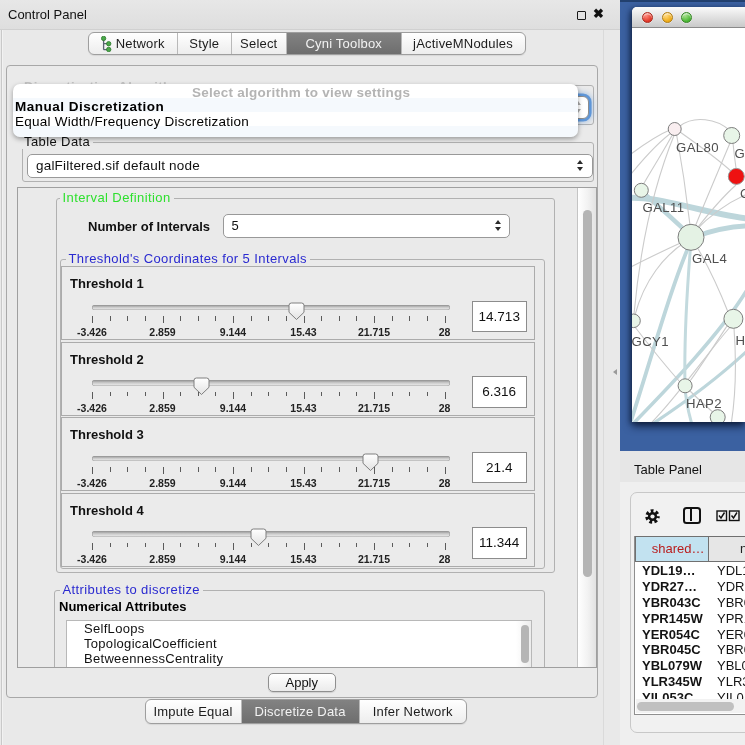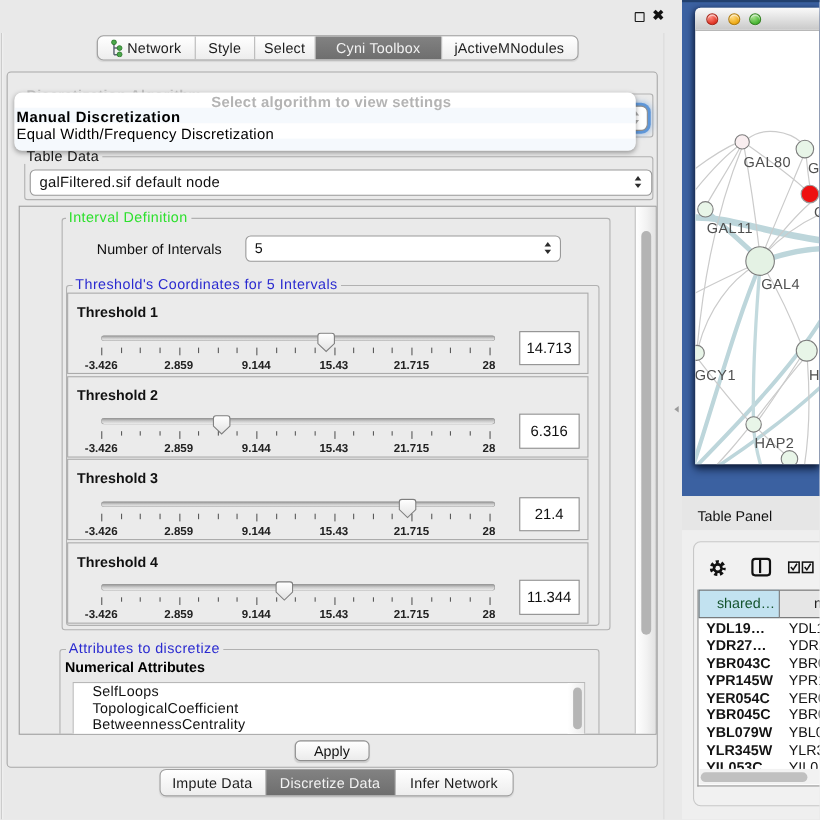--- a/index.html
+++ b/index.html
@@ -94,36 +94,39 @@
 #netcanvas { position:absolute; left:0; top:22px; width:113px; height:393px; overflow:hidden; }
 #tablepanelbar { left:620px; top:450.5px; width:125px; height:31px; background:#e6e6e6; }
 #tablepanelbar .t { position:absolute; left:14px; top:11.5px; font-size:13px; color:#111; }
 #tablearea { left:620px; top:481.5px; width:125px; height:263.5px; background:#efefef; }
 #tablecard { position:absolute; left:9.5px; top:10px; width:130px; height:241px;
   background:#f1f1f1; border:1px solid #c8c8c8; border-radius:7px; }
 #tbl { border-bottom:1px solid #8f8f8f; position:absolute; left:3.5px; top:43.5px; width:112px; height:179px; background:#fff;
   border-left:1px solid #8f8f8f; }
 #tblhead { position:absolute; left:0; top:0; width:112px; height:25.5px; display:flex; }
 #tblhead .h1 { width:74px; height:100%; background:#c2e2f0; border:1px solid #707070;
-  font-size:13px; color:#14532d; display:flex; align-items:center; justify-content:flex-end; padding-right:3.5px; }
+  font-size:13px; color:#b91c1c; display:flex; align-items:center; justify-content:flex-end; padding-right:3.5px; }
 #tblhead .h2 { width:38px; height:100%; background:#e6e6e6; border:1px solid #707070;
   border-left:none; font-size:13px; color:#222; display:flex; align-items:center;
   padding-left:31px; }
 .trow { position:absolute; left:0; width:112px; height:15.55px; font-size:13px;
   color:#141414; }
 .trow .c1 { position:absolute; left:7px; top:1px;font-weight:bold; }
 .trow .c2 { position:absolute; left:82px; top:1px; }
 #hscroll { position:absolute; left:1px; top:162.5px; width:111px; height:14px; background:#f2f2f2; }
 #hscroll .thumb { position:absolute; left:1px; top:3px; width:97px; height:9.5px;
   background:#c0c0c0; border-radius:5px; }
 </style>
 </head>
 <body>
 <div id="stage">
 
+  <div class="abs" id="titlebar">
+      <span class="t">Control Panel</span>
+    </div>
   <div style="position:absolute; left:1px; top:30px; width:1px; height:715px; background:#c9c9c9;"></div>
   <div style="position:absolute; left:2px; top:30px; width:1px; height:715px; background:#f2f2f2;"></div>
   <div id="winbtn-sq"></div>
     <div id="winbtn-x">✖</div>
 
   <div class="seg" style="left:87.5px; top:32px; width:438px;">
     <div class="s" style="width:89.5px;"><svg width="11" height="16" viewBox="0 0 11 16" style="margin-right:4px;">
           <line x1="2.6" y1="3" x2="2.6" y2="13.7" stroke="#5a6472" stroke-width="1.3"></line>
           <line x1="2.6" y1="7.7" x2="7.5" y2="7.7" stroke="#5a6472" stroke-width="1.3"></line>
           <line x1="2.6" y1="13.7" x2="7.5" y2="13.7" stroke="#5a6472" stroke-width="1.3"></line>
@@ -150,21 +153,21 @@
     <span class="gtitle" style="left:14px; top:68px; color:#111;">Table Data</span>
     <div class="combo" style="left:20px; top:87.5px; width:566px; height:24px; font-size:13.5px;">
       <span class="txt" style="letter-spacing:0.2px;">galFiltered.sif default node</span>
       <div class="updown" style="right:6px; top:4px;"></div>
     </div>
 
     <div class="abs" id="scrollpane" style="position:absolute; left:9.5px; top:120.5px;">
 
       <div class="group" style="left:38px; top:10.5px; width:499px; height:375px;"></div>
       <span class="gtitle" style="left:42px; top:2px; color:#2ee02e;">Interval Definition</span>
-      <span style="position:absolute; left:70.5px; top:31px; font-size:13px; font-weight:normal; color:#111;text-align:center;">Number of Intervals</span>
+      <span style="position:absolute; left:70.5px; top:31px; font-size:13px; font-weight:bold; color:#111;text-align:center;">Number of Intervals</span>
       <div class="combo" style="left:205px; top:26px; width:287.5px; height:24px;">
         <span class="txt">5</span>
         <div class="updown" style="right:5px; top:4px;"></div>
       </div>
       <div class="group" style="left:42.5px; top:71px; width:485px; height:310px;"></div>
       <span class="gtitle" style="left:48px; top:63px; color:#2a2ad0; background:#eaeaea;">Threshold's Coordinates for 5 Intervals</span>
 
       <div class="tpanel" style="top:78.5px;">
         <div class="lbl">Threshold 1</div>
         <div class="track"></div>
@@ -371,21 +374,21 @@
 
   <div class="abs" id="popup">
     <div class="stripe" style="top:14px; height:14px;"></div>
       <div class="stripe" style="top:42px; height:11px;"></div>
       <span class="ph">Select algorithm to view settings</span>
     <span class="o1">Manual Discretization</span>
     <span class="o2">Equal Width/Frequency Discretization</span>
   </div>
 
   <div class="seg" style="left:144.5px; top:699px; width:322px; height:24.5px;">
-    <div class="s" style="width:96px;">Impute Data</div>
+    <div class="s" style="width:96px;">Impute Equal</div>
     <div class="s dark" style="width:118px;">Discretize Data</div>
     <div class="s" style="width:106.5px;">Infer Network</div>
   </div>
 
   <div style="position:absolute; left:603px; top:30px; width:1px; height:715px; background:#dadada;"></div>
   <div style="position:absolute; left:613px; top:369px; width:0; height:0; border-top:3px solid transparent; border-bottom:3px solid transparent; border-right:4px solid #9a9a9a;"></div>
 
   <div class="abs" id="bluewin">
     <div id="netwin">
       <div id="nettitle">

